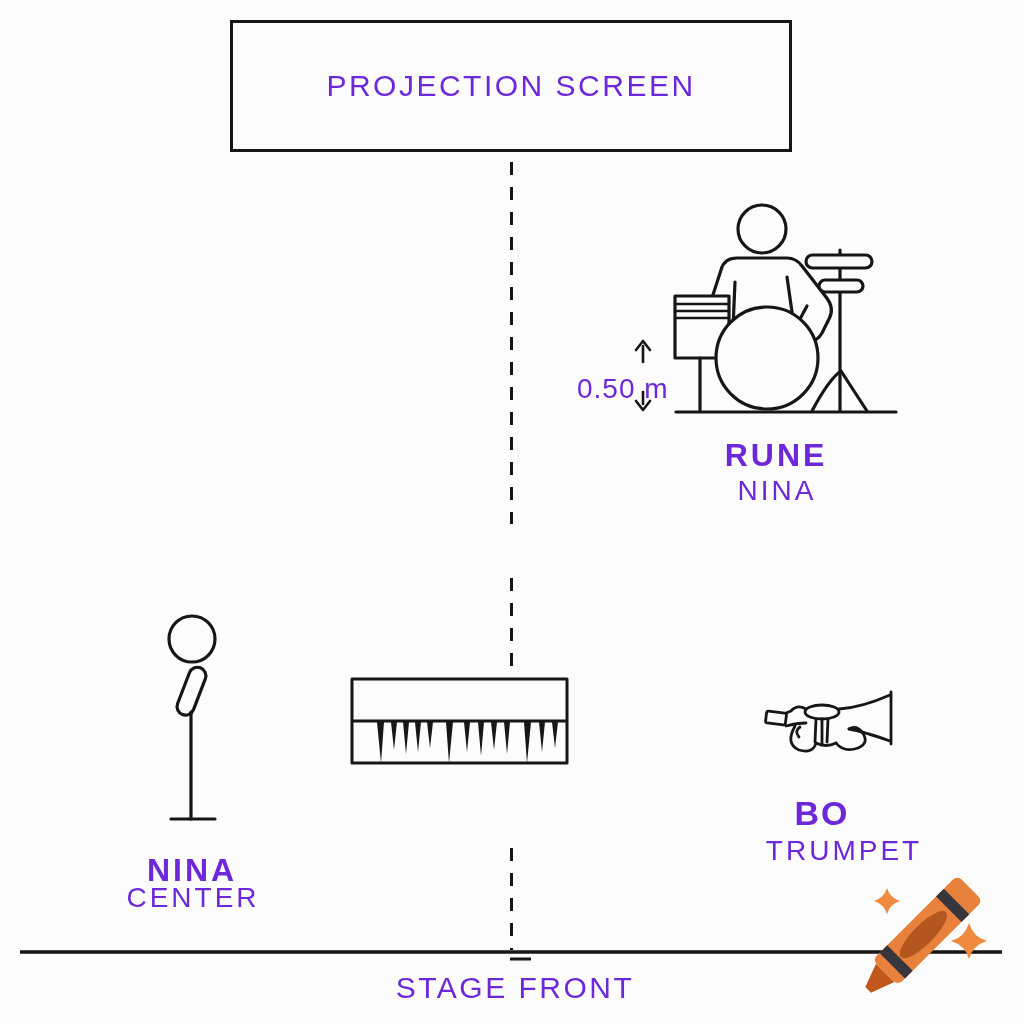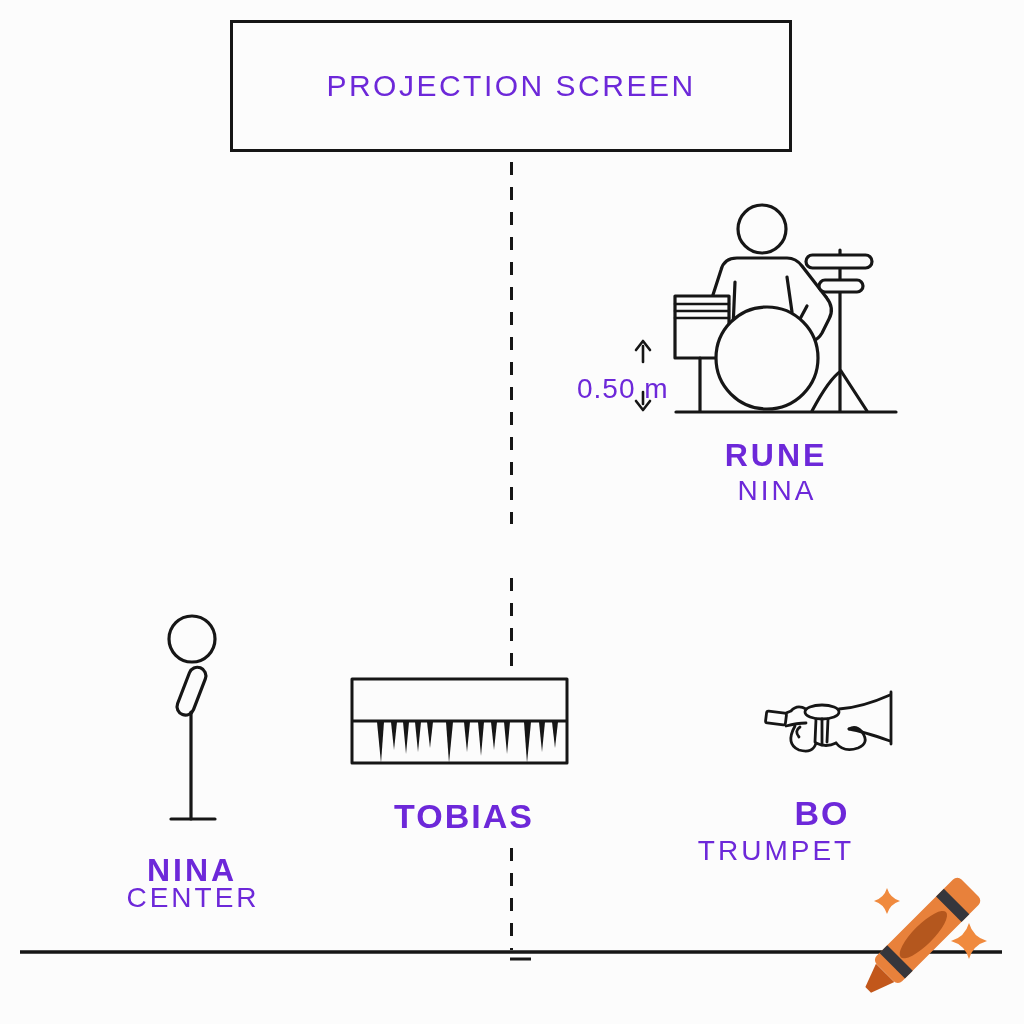--- a/index.html
+++ b/index.html
@@ -136,27 +136,27 @@
       </g>
       <path fill="#F08A3E" d="M 887 888 Q 890 898 900 901 Q 890 904 887 914 Q 884 904 874 901 Q 884 898 887 888 Z"></path>
       <path fill="#F08A3E" d="M 969 923 Q 973 937 987 941 Q 973 945 969 959 Q 965 945 951 941 Q 965 937 969 923 Z"></path>
     </g>
   </svg>
 
   <div class="screen-box">
     <span class="hdr">PROJECTION SCREEN</span>
   </div>
 
+  <div class="label hdr" style="left:515px;top:973px;">STAGE FRONT</div>
 
   <div class="measure">0.50 m</div>
 
   <div class="label name" style="left:776px;top:439px;">RUNE</div>
   <div class="label role" style="left:777px;top:477px;">NINA</div>
 
   <div class="label name" style="left:192px;top:846px;margin-top:8px;">NINA</div>
   <div class="label role" style="left:193px;top:884px;">CENTER</div>
 
-  <div class="label name-lg" style="left:464px;top:799px;">TOBIAS</div>
 
   <div class="label name-lg" style="left:822px;top:796px;">BO</div>
-  <div class="label role" style="left:776px;top:837px;">TRUMPET</div>
+  <div class="label role" style="left:844px;top:837px;">TRUMPET</div>
 
 </div>
 
 </body></html>

